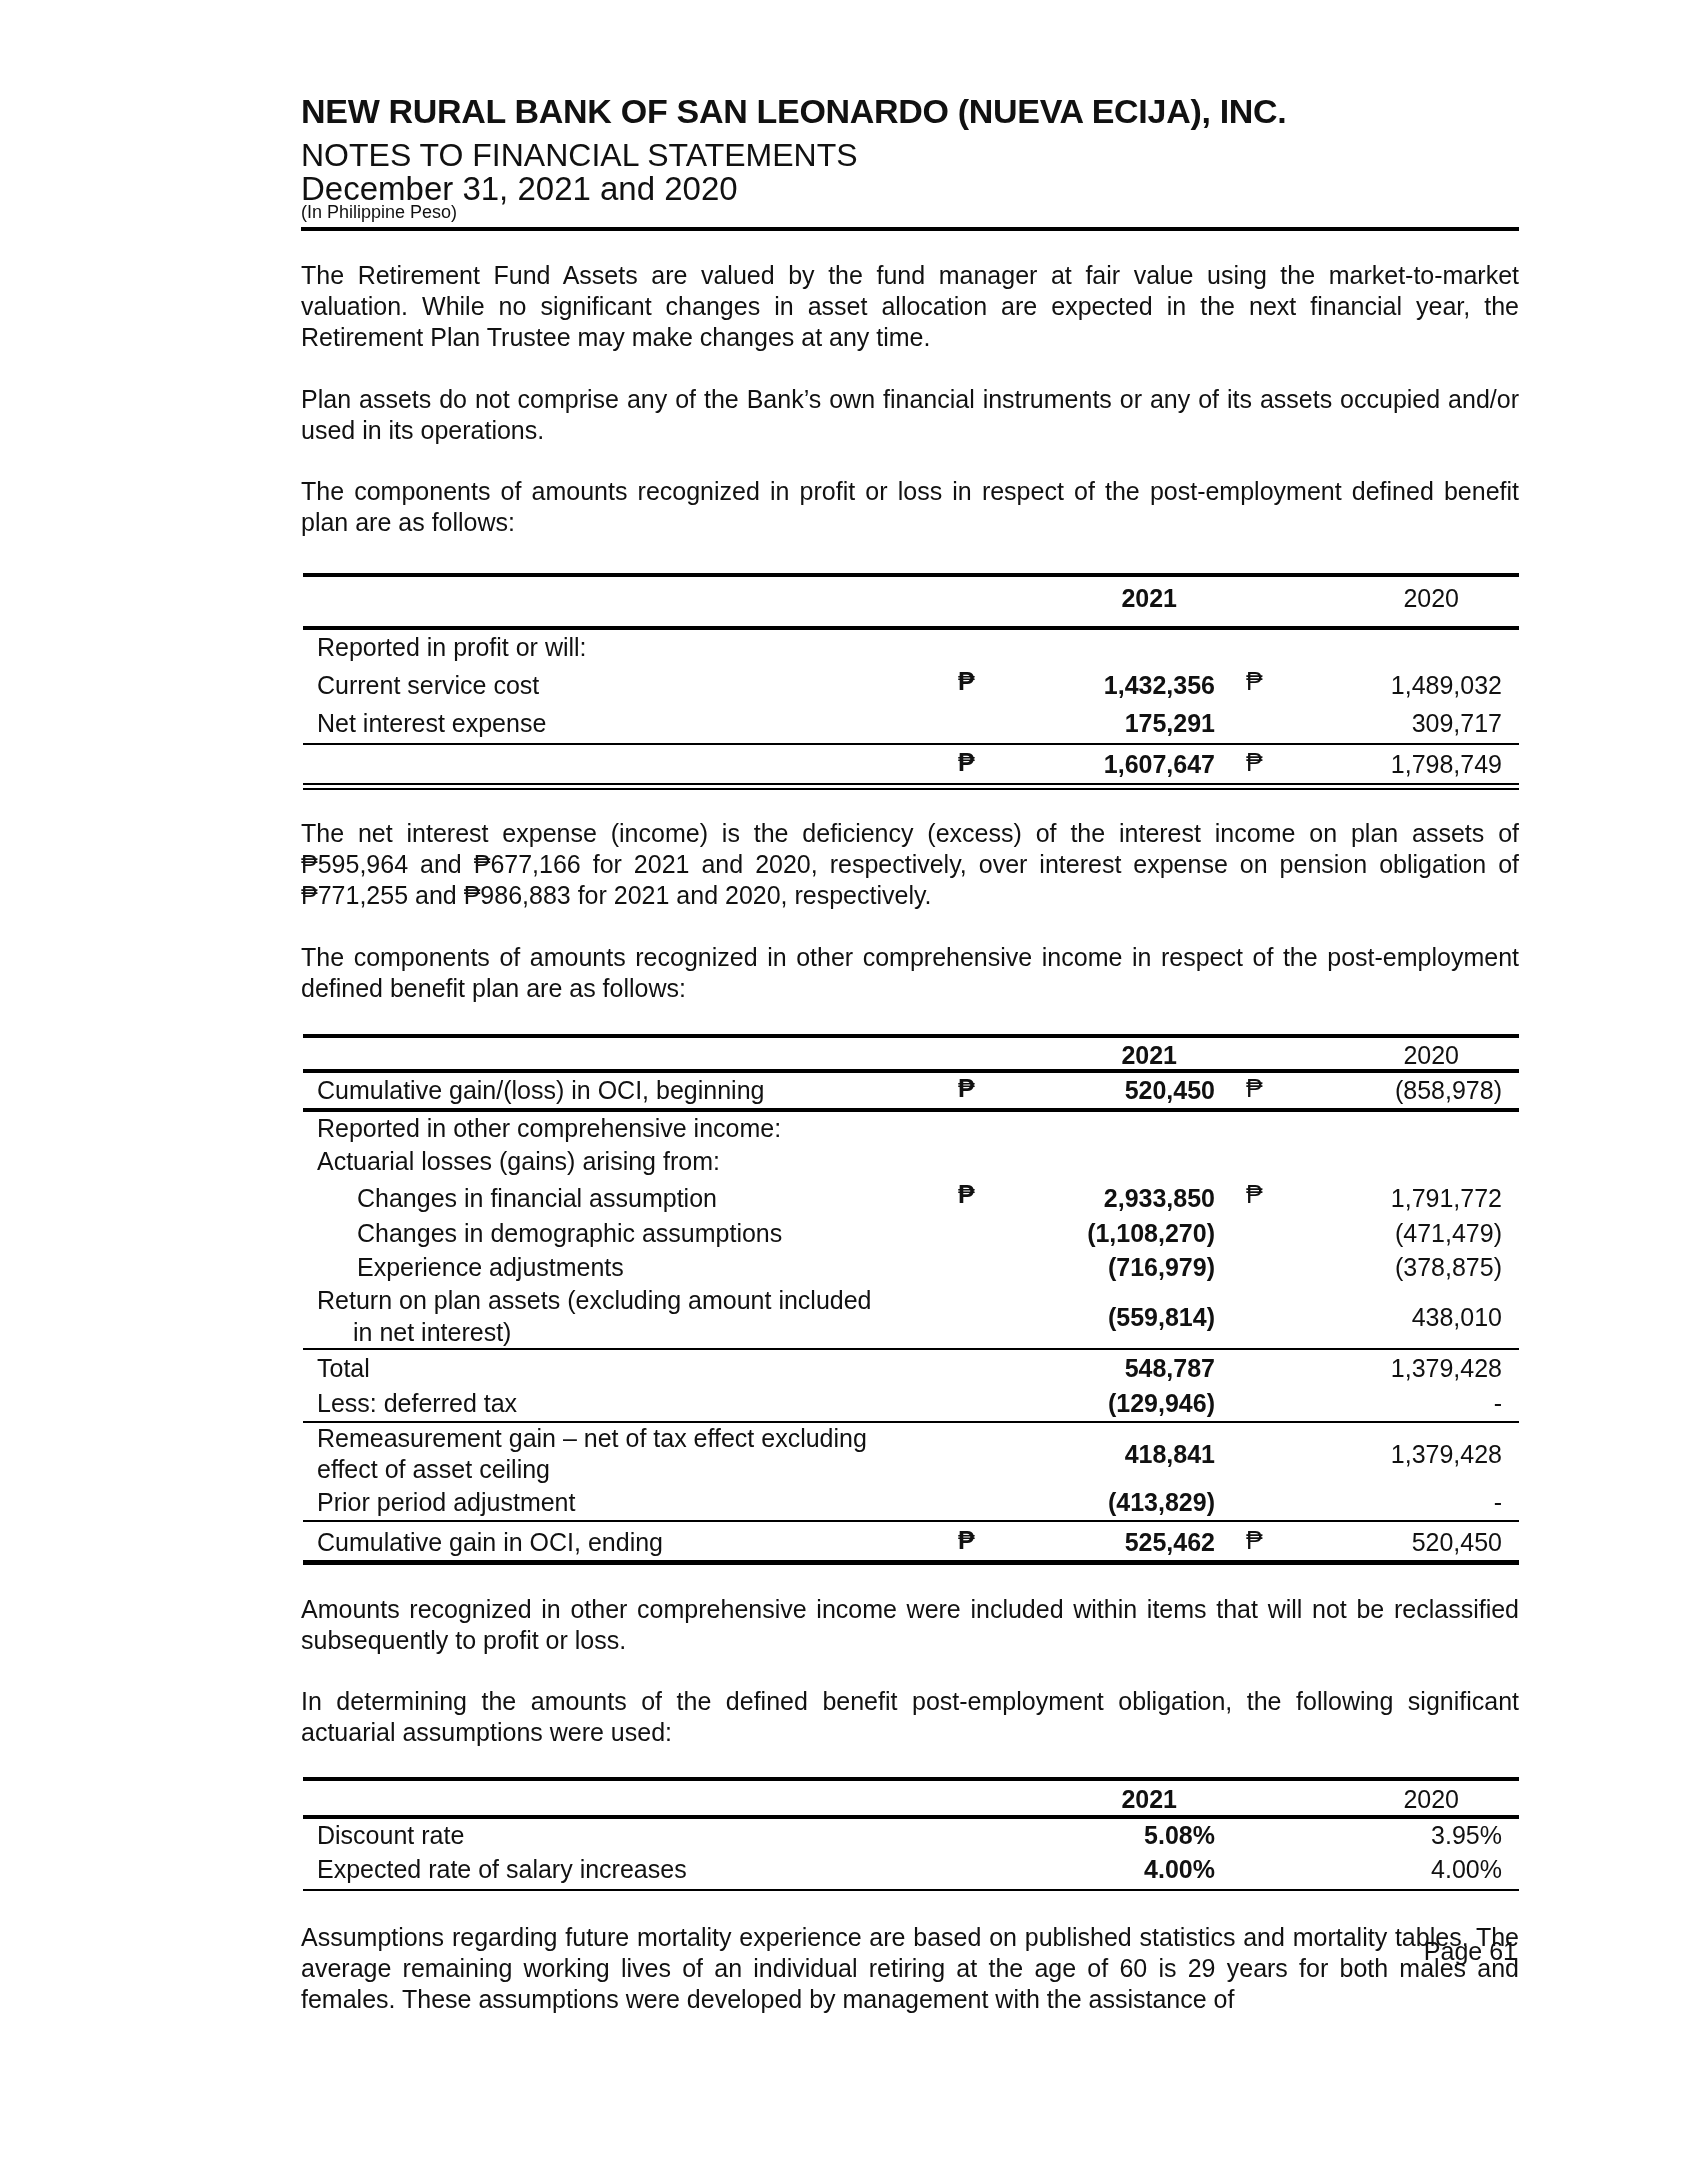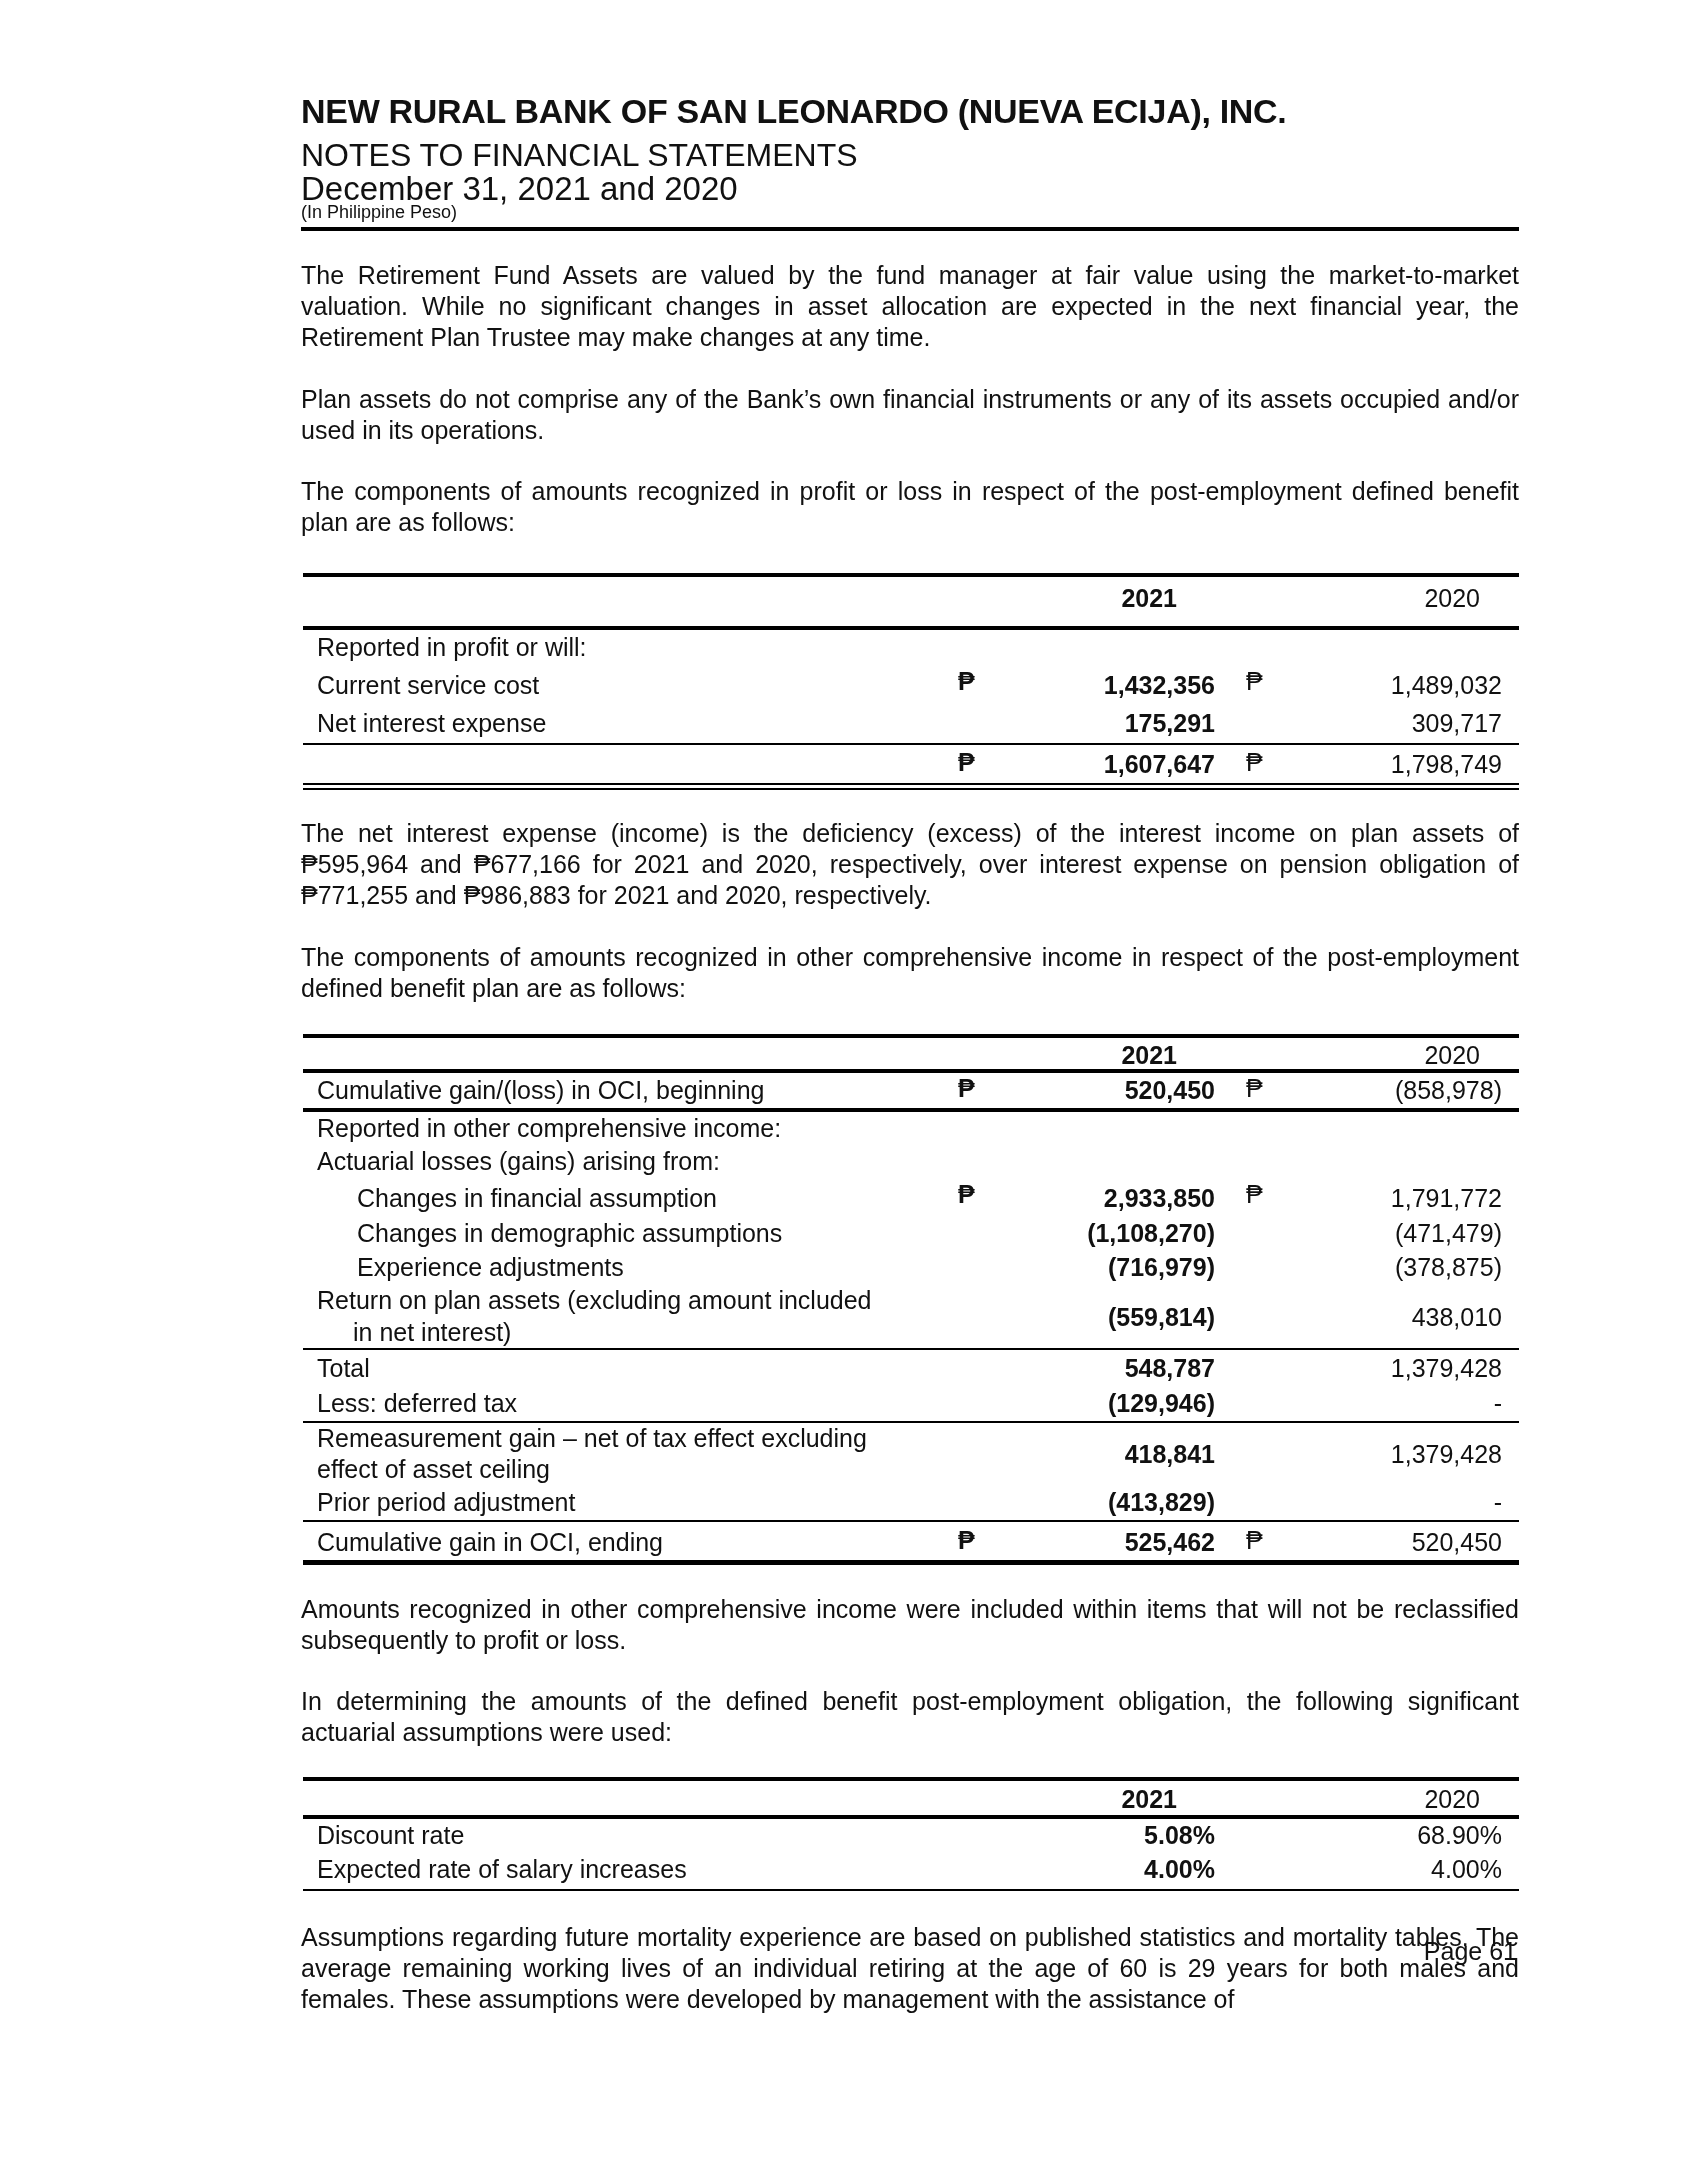--- a/index.html
+++ b/index.html
@@ -21,21 +21,21 @@
     .r-thick { height: 4px; }
     .r-thin { height: 2px; }
     .cell { position: absolute; white-space: nowrap; line-height: 28px; }
     .lbl { left: 14px; }
     .lbl.ind { left: 54px; }
     .peso1 { left: 655px; font-weight: bold; }
     .peso2 { left: 943px; }
     .v21 { right: 304px; text-align: right; font-weight: bold; }
     .v20 { right: 17px; text-align: left; }
     .yh21 { right: 342px; font-weight: bold; }
-    .yh20 { right: 39px; text-align: right; }
+    .yh20 { right: 60px; text-align: right; }
 
     .page-num { position: absolute; top: 1937px; right: 2px; font-size: 25px; }
   </style>
 </head>
 <body>
 
 <div class="page">
 
   <div class="hdr-title">NEW RURAL BANK OF SAN LEONARDO (NUEVA ECIJA), INC.</div>
   <div class="hdr-sub">NOTES TO FINANCIAL STATEMENTS</div>
@@ -164,21 +164,21 @@
 
   <div class="tbl" style="top:0">
     <div class="rule r-thick" style="top:1777px"></div>
     <div class="cell yh21" style="top:1785px">2021</div>
     <div class="cell yh20" style="top:1785px">2020</div>
     <div class="rule r-thick" style="top:1815px"></div>
 
     <div>
       <div class="cell lbl" style="top:1821px">Discount rate</div>
       <div class="cell v21" style="top:1821px">5.08%</div>
-      <div class="cell v20" style="top:1821px">68.90%</div>
+      <div class="cell v20" style="top:1821px">3.95%</div>
     </div>
     <div>
       <div class="cell lbl" style="top:1855px">Expected rate of salary increases</div>
       <div class="cell v21" style="top:1855px">4.00%</div>
       <div class="cell v20" style="top:1855px">4.00%</div>
     </div>
     <div class="rule r-thin" style="top:1889px"></div>
   </div>
 
   <div class="para" style="top:1922px">Assumptions regarding future mortality experience are based on published statistics and mortality tables. The average remaining working lives of an individual retiring at the age of 60 is 29 years for both males and females. These assumptions were developed by management with the assistance of</div>

